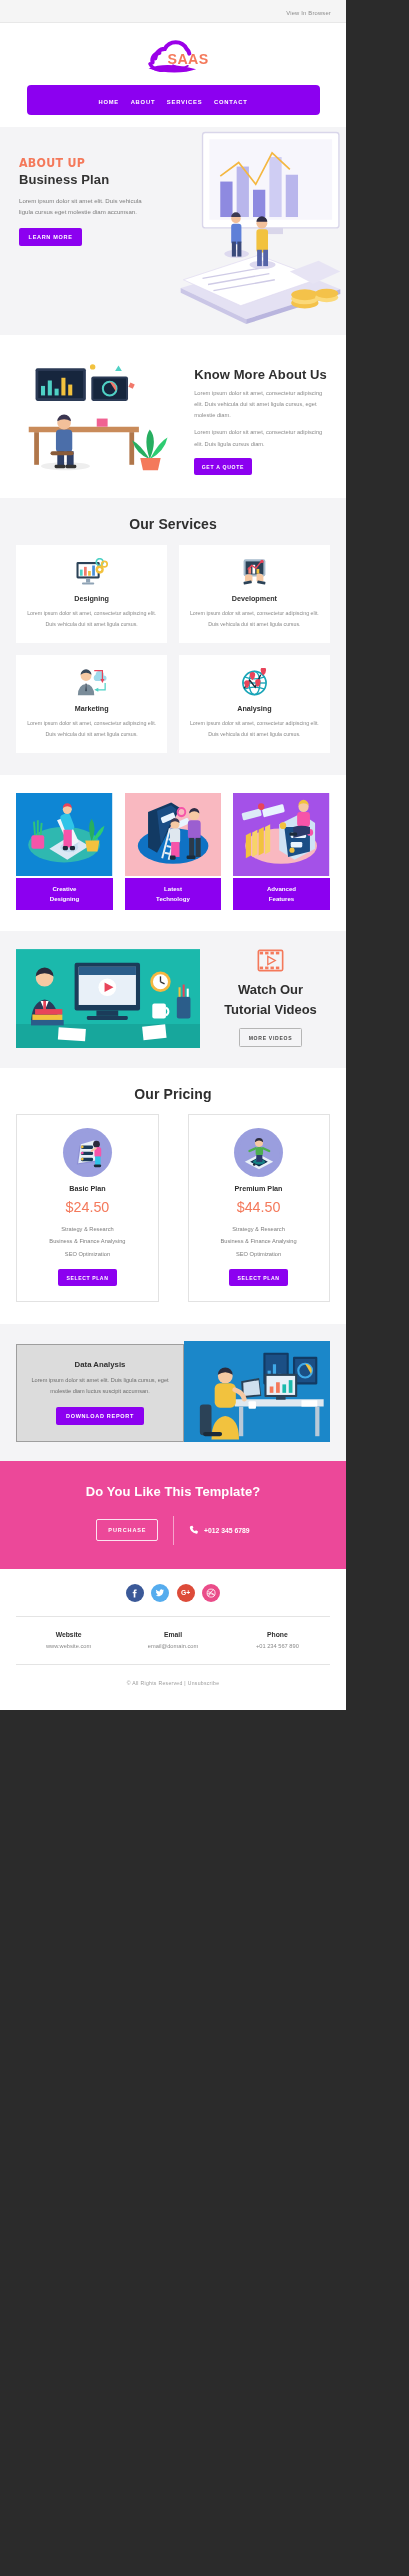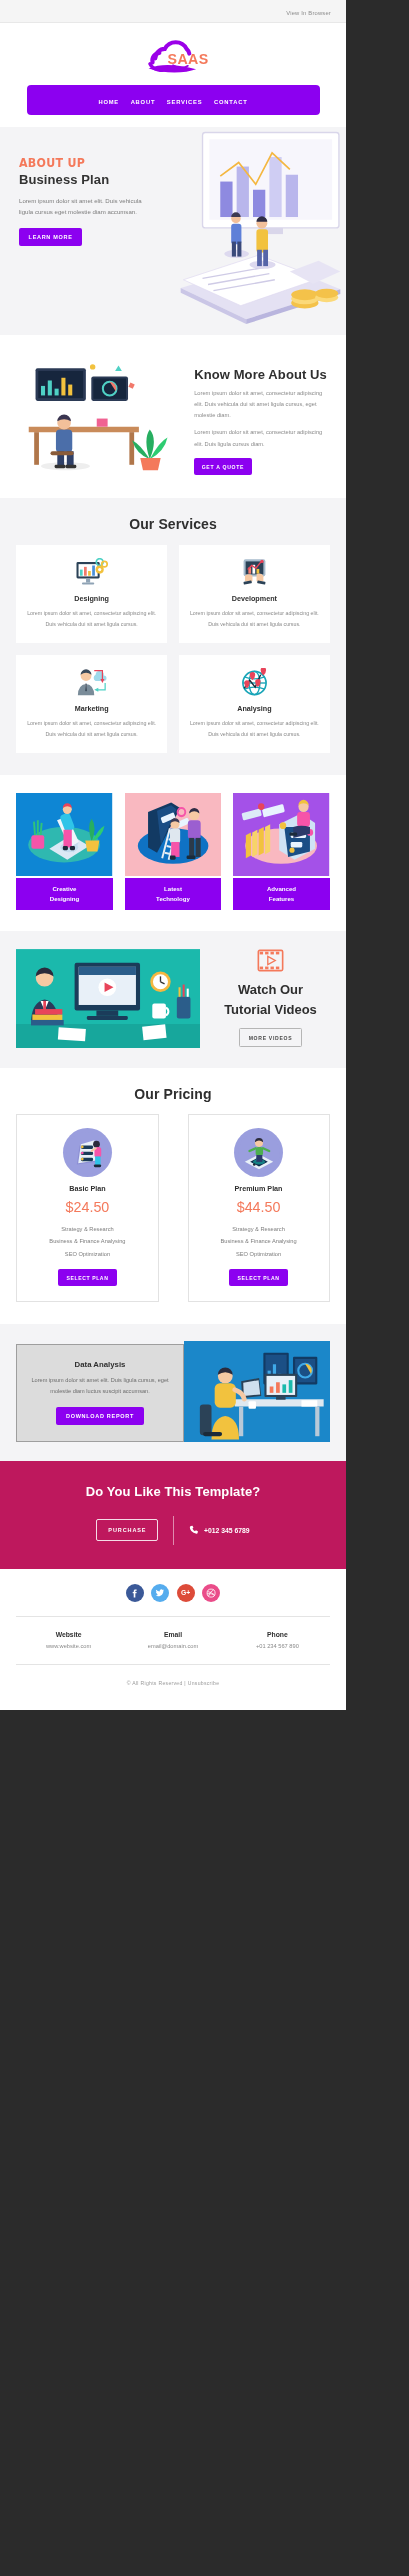--- a/index.html
+++ b/index.html
@@ -224,21 +224,21 @@
     background: #dcdcdc;
     border: 0.7px solid #9e9e9e;
     padding: 15px 9.6px 16.4px;
     text-align: center;
   }
   .analysis-title { font-size: 7.8px; font-weight: bold; color: #2f2f2f; margin-bottom: 6.1px; }
   .analysis-desc { font-size: 5.6px; line-height: 2; color: #6d6d6d; margin-bottom: 9.6px; }
   .analysis-art { flex: 1; }
 
   
-  .cta { background: #be185d; padding: 23px 13.6px 24.6px; text-align: center; }
+  .cta { background: #ec4899; padding: 23px 13.6px 24.6px; text-align: center; }
   .cta-title { color: #fff; font-size: 13px; font-weight: bold; letter-spacing: 0.1px; margin-bottom: 16.4px; }
   .cta-row { display: flex; align-items: center; justify-content: center; gap: 0; }
   .btn-ghost {
     border: 0.7px solid rgba(255,255,255,.85);
     background: transparent;
     color: #fff;
     font-size: 5.5px;
     font-weight: bold;
     letter-spacing: 0.9px;
     padding: 6.8px 11px;

